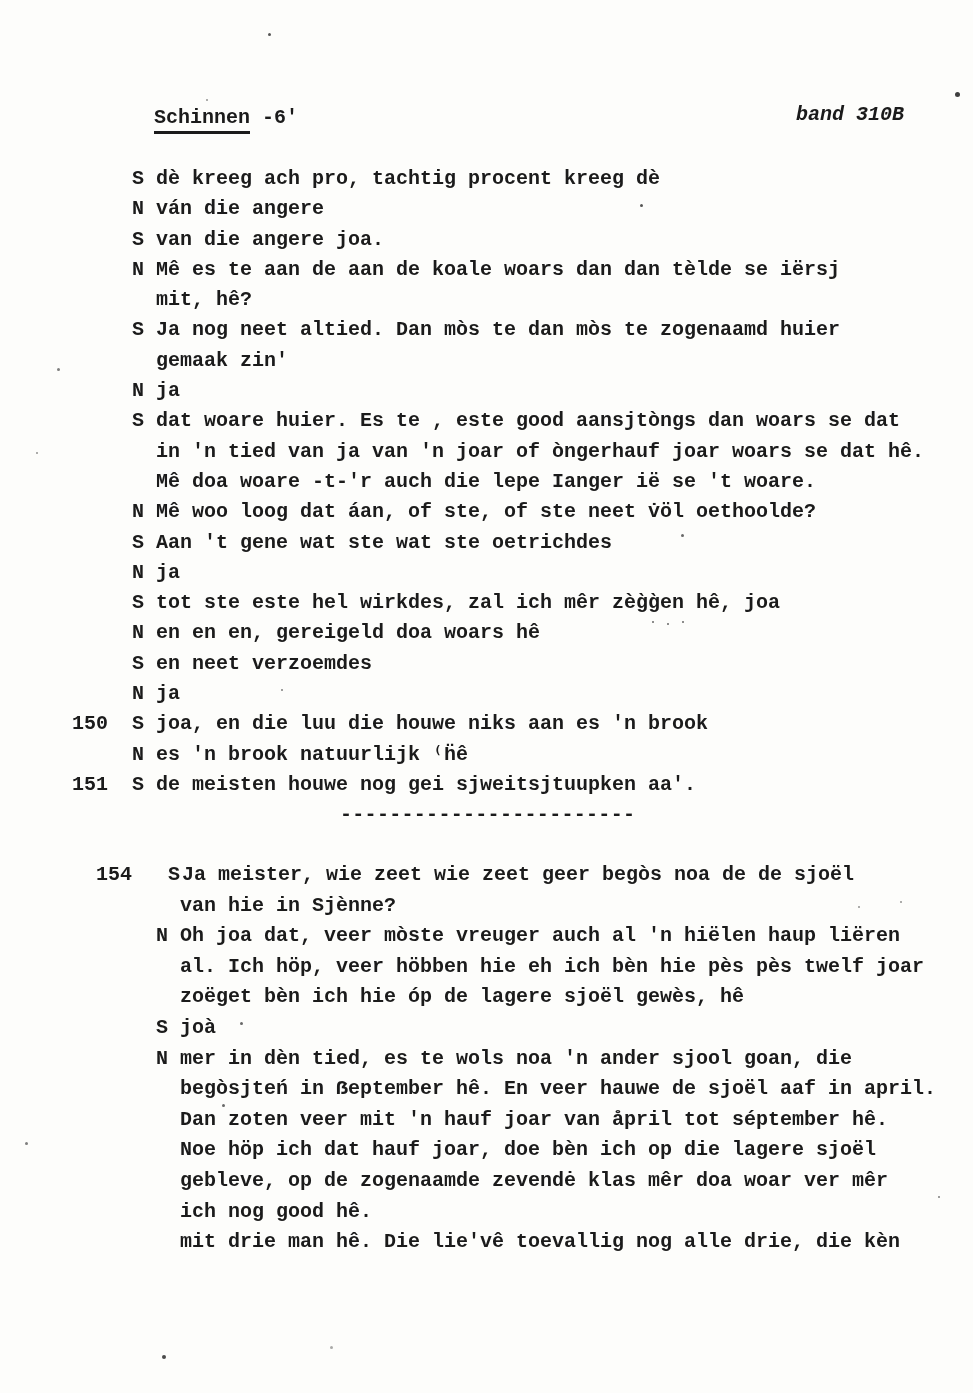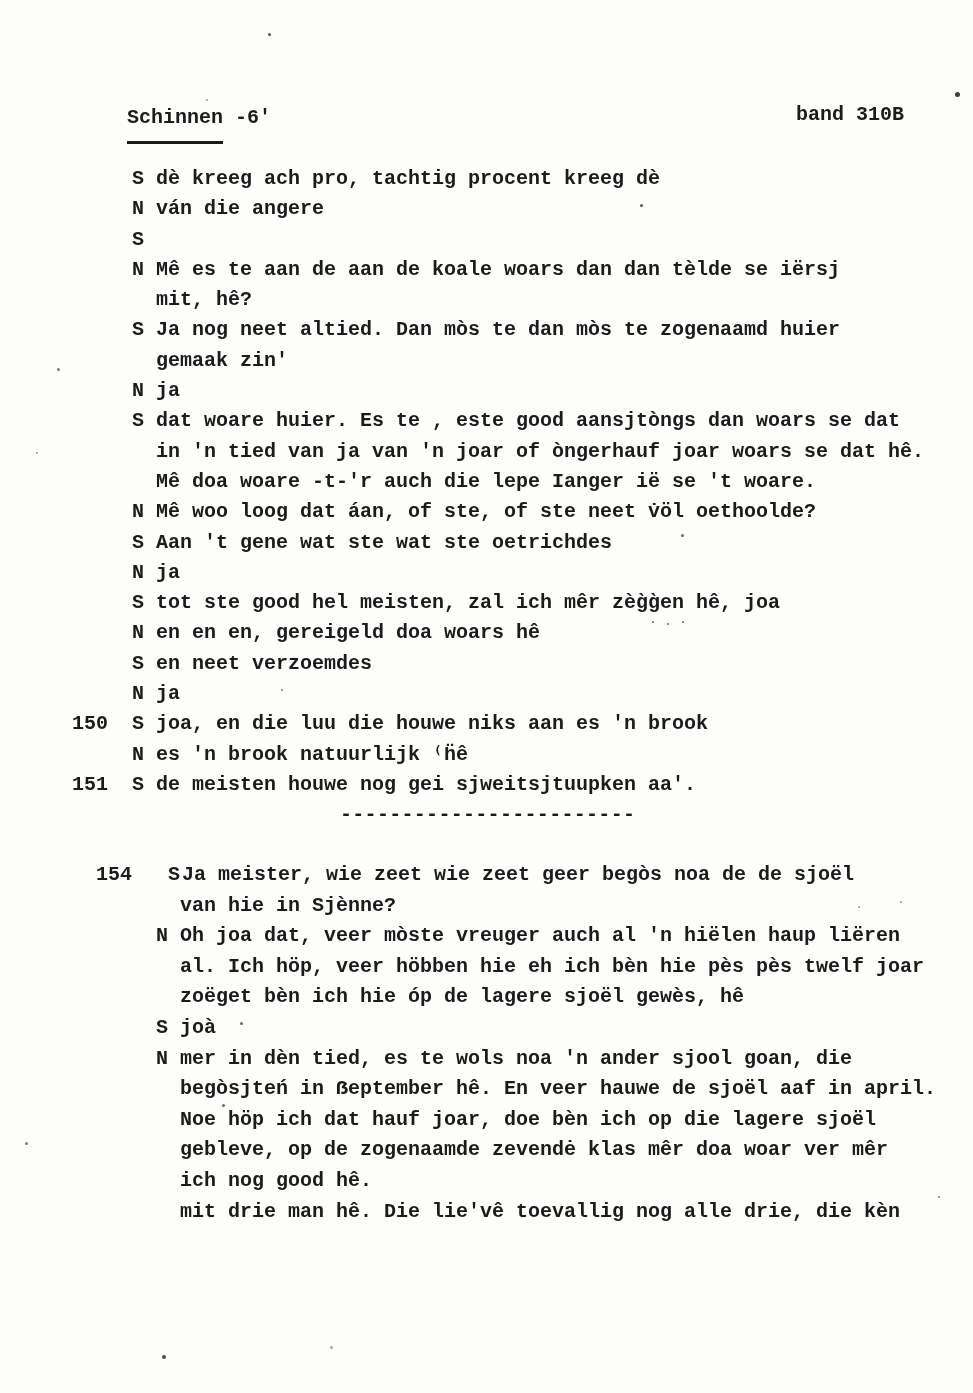--- a/index.html
+++ b/index.html
@@ -5,22 +5,22 @@
   html,body{margin:0;padding:0;}
   body{
     width:973px;height:1393px;position:relative;overflow:hidden;
     background:#fdfdfb;
     font-family:"Liberation Mono","DejaVu Sans Mono",monospace;
     color:#1b1b1b;
   }
   .page{position:absolute;inset:0;}
   .ink{color:#1b1b1b;font-weight:bold;font-size:20px;white-space:pre;}
   .hdr-title{position:absolute;left:127px;top:104px;line-height:28px;}
-  .hdr-title .u{border-bottom:3px solid #1b1b1b;padding-bottom:12px;}
-  .hdr-band{position:absolute;left:796px;top:101px;line-height:28px;}
+  .hdr-title .u{border-bottom:3px solid #1b1b1b;padding-bottom:2px;margin-left:27px;}
+  .hdr-band{position:absolute;left:796px;top:101px;line-height:28px;font-style:italic;}
   .block{position:absolute;left:72px;}
   #block1{top:164px;width:880px;}
   #block2{top:860px;width:900px;}
   .line{position:relative;}
   #block1 .line{height:30.3px;}
   #block2 .line{height:30.6px;margin-left:24px;}
   .line span{position:absolute;top:0;line-height:30.3px;font-size:20px;font-weight:bold;white-space:pre;}
   .num{left:0;}
   .spk{left:60px;}
   .spk.wide{left:72px;}
@@ -45,20 +45,21 @@
       <div class="line">
         <span class="spk">S</span>
         <span class="txt">dè kreeg ach pro, tachtig procent kreeg dè</span>
       </div>
       <div class="line">
         <span class="spk">N</span>
         <span class="txt">ván die angere</span>
       </div>
       <div class="line">
         <span class="spk">S</span>
+        <span class="txt">van die angere joa.</span>
       </div>
       <div class="line">
         <span class="spk">N</span>
         <span class="txt">Mê es te aan de aan de koale woars dan dan tèlde se iërsj</span>
       </div>
       <div class="line">
         <span class="txt">mit, hê?</span>
       </div>
       <div class="line">
         <span class="spk">S</span>
@@ -88,21 +89,21 @@
       <div class="line">
         <span class="spk">S</span>
         <span class="txt">Aan 't gene wat ste wat ste oetrichdes</span>
       </div>
       <div class="line">
         <span class="spk">N</span>
         <span class="txt">ja</span>
       </div>
       <div class="line">
         <span class="spk">S</span>
-        <span class="txt">tot ste good hel meisten, zal ich mêr zèg̀g̀en hê, joa</span>
+        <span class="txt">tot ste este hel wirkdes, zal ich mêr zèg̀g̀en hê, joa</span>
       </div>
       <div class="line">
         <span class="spk">N</span>
         <span class="txt">en en en, gereigeld doa woars hê</span>
       </div>
       <div class="line">
         <span class="spk">S</span>
         <span class="txt">en neet verzoemdes</span>
       </div>
       <div class="line">
@@ -151,20 +152,23 @@
         <span class="txt">joà</span>
       </div>
       <div class="line">
         <span class="spk">N</span>
         <span class="txt">mer in dèn tied, es te wols noa 'n ander sjool goan, die</span>
       </div>
       <div class="line">
         <span class="txt">begòsjteń in ẞeptember hê. En veer hauwe de sjoël aaf in april.</span>
       </div>
       <div class="line">
+        <span class="txt">Dan zoten veer mit 'n hauf joar van åpril tot séptember hê.</span>
+      </div>
+      <div class="line">
         <span class="txt">Noe höp ich dat hauf joar, doe bèn ich op die lagere sjoël</span>
       </div>
       <div class="line">
         <span class="txt">gebleve, op de zogenaamde zevendė klas mêr doa woar ver mêr</span>
       </div>
       <div class="line">
         <span class="txt">ich nog good hê.</span>
       </div>
       <div class="line">
         <span class="txt">mit drie man hê. Die lie'vê toevallig nog alle drie, die kèn</span>

